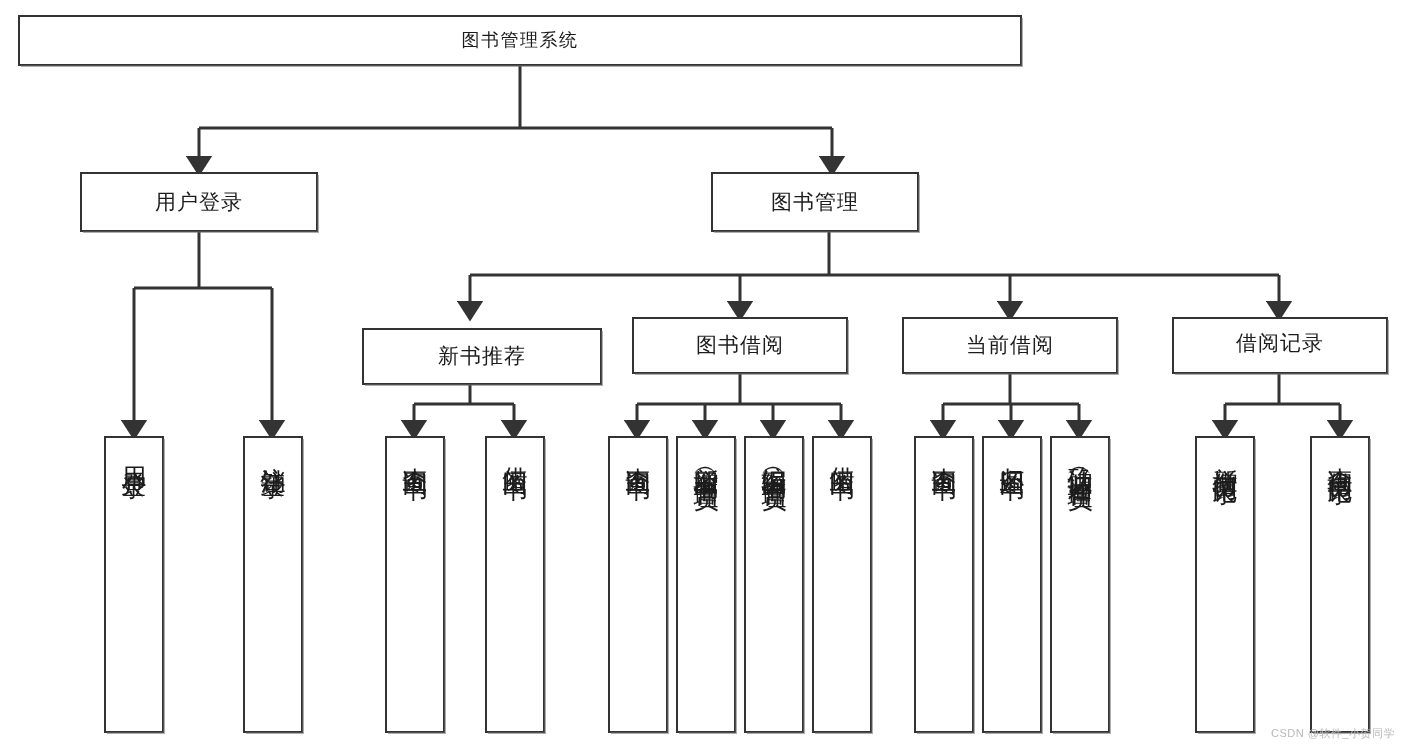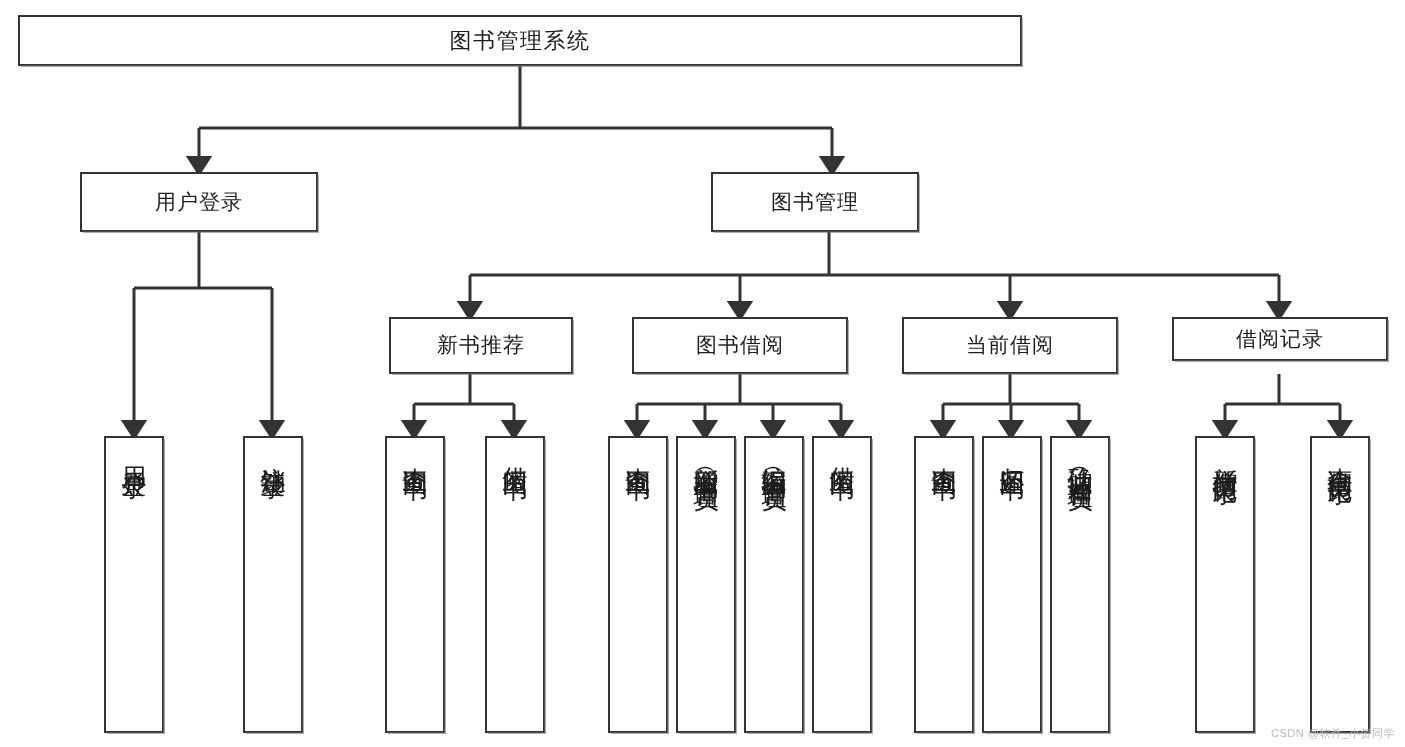--- a/index.html
+++ b/index.html
@@ -41,21 +41,21 @@
     text-align: center;
     line-height: 1.05;
     white-space: nowrap;
   }
   
   .node.h .lbl {
     font-size: 21px;
     letter-spacing: 1px;
   }
   .node.root .lbl {
-    font-size: 22px;
+    font-size: 18px;
     letter-spacing: 1.5px;
   }
   
   .node.v {
     align-items: flex-start;
     padding-top: 9px;
   }
   .node.v .lbl {
     writing-mode: vertical-rl;
     text-orientation: upright;
@@ -147,30 +147,30 @@
     <span class="lbl">图书管理系统</span>
   </div>
 
   <div class="node h" style="left:80px; top:172px; width:238px; height:60px;">
     <span class="lbl">用户登录</span>
   </div>
   <div class="node h" style="left:711px; top:172px; width:208px; height:60px;">
     <span class="lbl">图书管理</span>
   </div>
 
-  <div class="node h" style="left:362px; top:317px; width:184px; height:57px;margin-left:27px;">
+  <div class="node h" style="left:362px; top:328px; width:240px; height:57px;">
     <span class="lbl">新书推荐</span>
   </div>
   <div class="node h" style="left:632px; top:317px; width:216px; height:57px;">
     <span class="lbl">图书借阅</span>
   </div>
   <div class="node h" style="left:902px; top:317px; width:216px; height:57px;">
     <span class="lbl">当前借阅</span>
   </div>
-  <div class="node h" style="left:1172px; top:317px; width:216px; height:44px;">
+  <div class="node h" style="left:1172px; top:317px; width:216px; height:57px;font-family:Liberation Mono, monospace;">
     <span class="lbl">借阅记录</span>
   </div>
 
   <div class="node v" style="left:104px; top:436px; width:60px; height:297px;">
     <span class="lbl">用户登录</span>
   </div>
   <div class="node v" style="left:243px; top:436px; width:60px; height:297px;">
     <span class="lbl">注销登录</span>
   </div>
 

